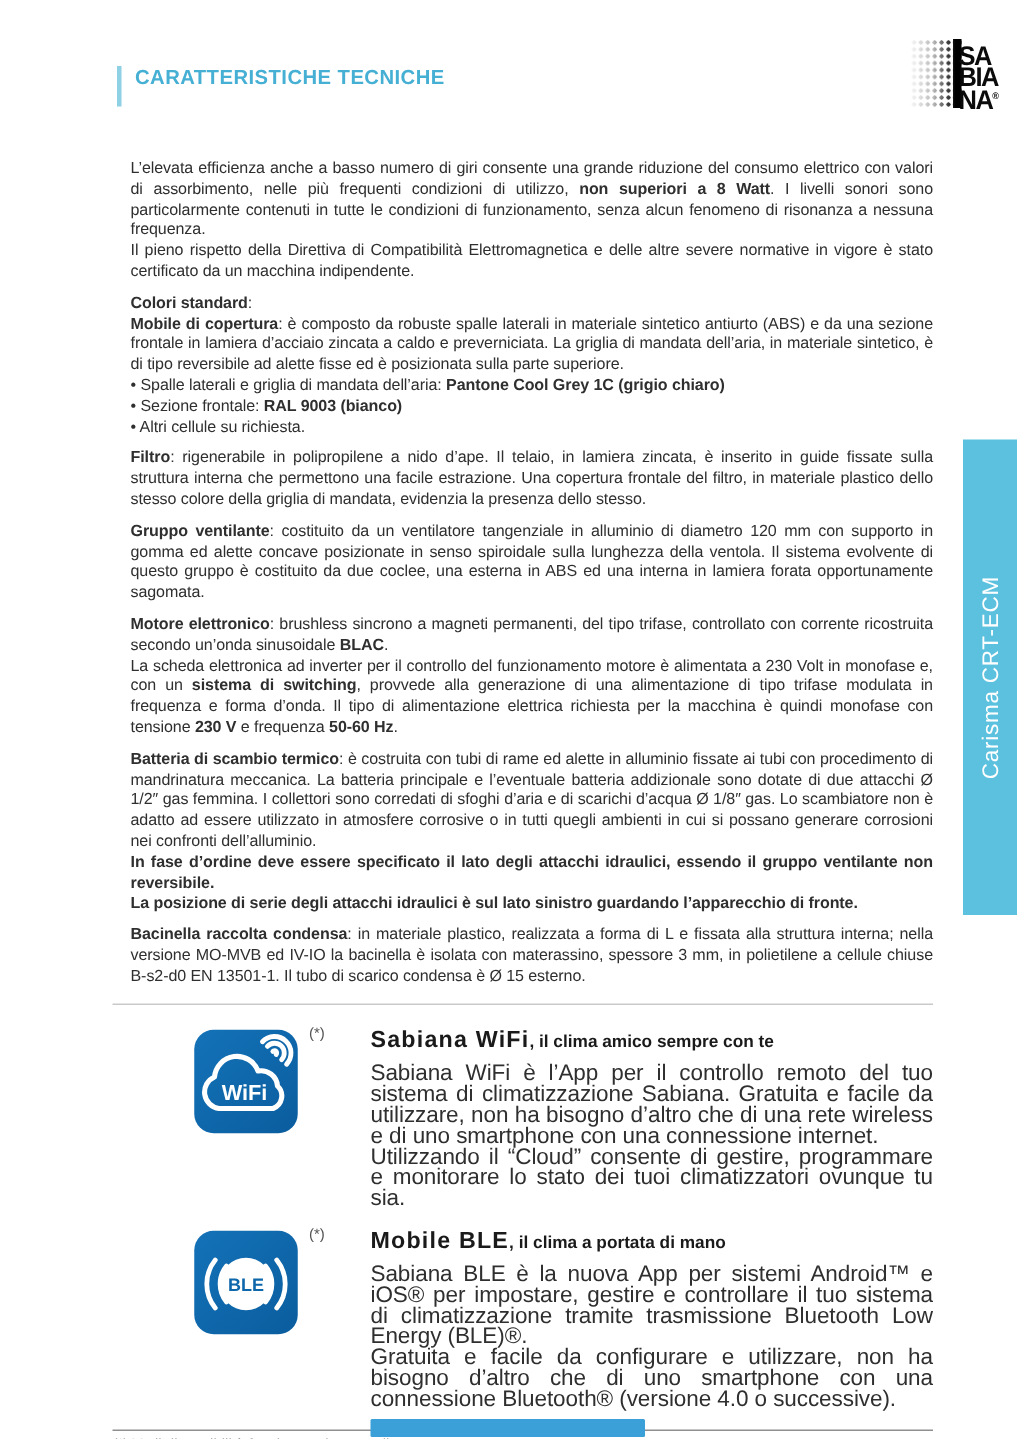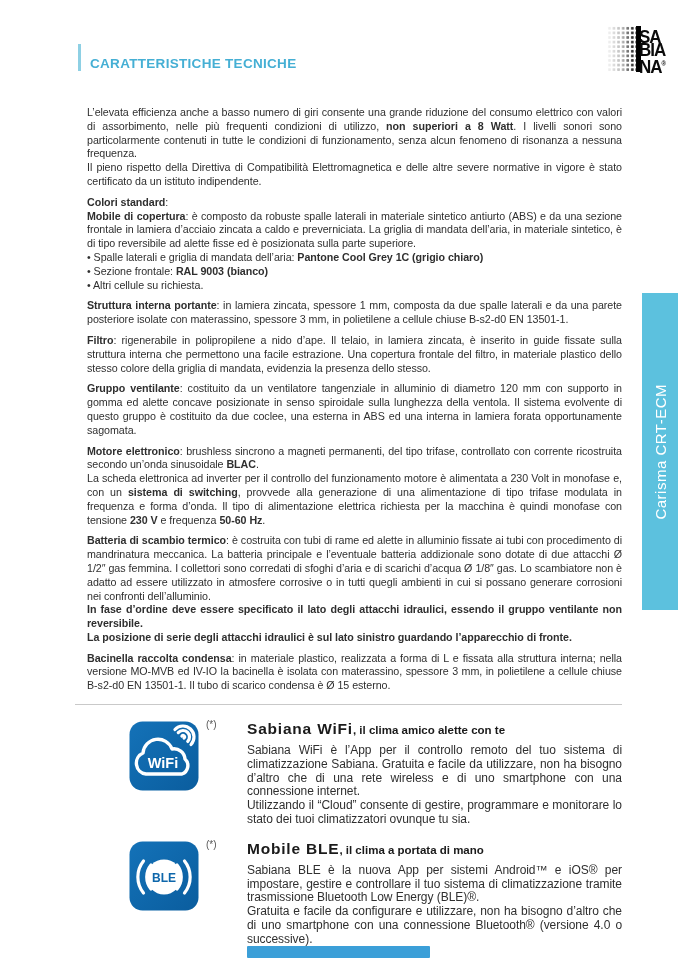--- a/index.html
+++ b/index.html
@@ -2,21 +2,21 @@
 <html lang="it" style="--accent-blue: #45afd4; --accent-blue-light: #8ed0e4; --tab-blue: #5cc1de; --app-icon-blue: #0e67ab; --bottom-bar-blue: #3b9fd8; --text-color: #2f2f2f;"><head>
 <meta charset="utf-8">
 <style>
   html,body{margin:0;padding:0;}
   body{
     width:678px;height:959px;position:relative;background:#ffffff;overflow:hidden;
     font-family:"Liberation Sans","DejaVu Sans",sans-serif;
     color:var(--text-color,#2f2f2f);
   }
   
-  .header{position:absolute;top:44px;left:78px;display:flex;align-items:flex-end;}
+  .header{position:absolute;top:44px;left:78px;display:flex;align-items:flex-start;}
   .header .bar{width:3px;height:27px;background:var(--accent-blue-light,#8ed0e4);margin-right:9px;}
   .header .title{color:var(--accent-blue,#45afd4);font-weight:bold;font-size:13.5px;letter-spacing:.3px;}
   
   .logo{position:absolute;top:25px;right:12px;display:flex;align-items:flex-end;}
   .halftone{
     width:34px;height:46px;margin-top:1px;
     background:
       linear-gradient(to right, rgba(255,255,255,.97), rgba(255,255,255,.72) 45%, rgba(255,255,255,0) 88%),
       linear-gradient(to right, transparent 84%, #000 84%),
       radial-gradient(circle,#000 1.25px,transparent 1.55px);
@@ -41,21 +41,21 @@
   
   .apps{border-top:1px solid #c9c9c9;margin-top:11px;padding-top:15px;}
   .app-card{display:flex;margin-bottom:13px;}
   .app-left{width:172px;box-sizing:border-box;padding-left:53px;display:flex;align-items:flex-start;}
   .app-icon{width:72px;height:72px;flex:0 0 72px;}
   .asterisk{font-size:10px;color:#555;margin-left:6px;margin-top:-1px;}
   .app-body{width:375px;}
   .app-title{margin-bottom:6px;}
   .app-title .brand{font-weight:bold;font-size:15.5px;letter-spacing:.8px;color:#1a1a1a;}
   .app-title .rest{font-weight:bold;font-size:11.5px;color:#1a1a1a;}
-  .app-paras p{margin:0;font-size:12px;line-height:13.8px;text-align:justify;letter-spacing:-.05px;}
+  .app-paras p{margin:0;font-size:15px;line-height:13.8px;text-align:justify;letter-spacing:-.05px;}
   
   .foot-sep{border-top:1px solid #8f8f8f;margin-top:4px;}
   .footnote{margin-top:4px;font-size:10px;color:#3a3a3a;}
   .footer-line{margin-top:12px;display:flex;justify-content:flex-end;align-items:baseline;font-size:10.2px;}
   .footer-line .product{color:#8a8a8a;}
   .footer-line .divider{color:#b5b5b5;margin:0 5px;}
   .footer-line .pagenum{color:#1d1d1d;font-weight:bold;font-size:14px;font-style:italic;}
   
   .bottom-bar{position:absolute;left:247px;top:946px;width:183px;height:12px;background:var(--bottom-bar-blue,#3b9fd8);border-radius:1px;}
 </style>
@@ -78,31 +78,28 @@
 
 <div class="side-tab">
   <div class="v-text">Carisma CRT-ECM</div>
 </div>
 
 <div class="doc">
 
   <div id="content-blocks">
       <div class="block">
         <p class="para"><span>L’elevata efficienza anche a basso numero di giri consente una grande riduzione del consumo elettrico con valori di assorbimento, nelle più frequenti condizioni di utilizzo, </span><span class="b">non superiori a 8 Watt</span><span>. I livelli sonori sono particolarmente contenuti in tutte le condizioni di funzionamento, senza alcun fenomeno di risonanza a nessuna frequenza.</span></p>
-        <p class="para"><span>Il pieno rispetto della Direttiva di Compatibilità Elettromagnetica e delle altre severe normative in vigore è stato certificato da un istituto indipendente.</span></p>
+        <p class="para"><span>Il pieno rispetto della Direttiva di Compatibilità Elettromagnetica e delle altre severe normative in vigore è stato certificato da un macchina indipendente.</span></p>
       </div>
       <div class="block">
         <p class="para"><span class="b">Colori standard</span><span>:</span></p>
         <p class="para"><span class="b">Mobile di copertura</span><span>: è composto da robuste spalle laterali in materiale sintetico antiurto (ABS) e da una sezione frontale in lamiera d’acciaio zincata a caldo e preverniciata. La griglia di mandata dell’aria, in materiale sintetico, è di tipo reversibile ad alette fisse ed è posizionata sulla parte superiore.</span></p>
         <p class="para"><span>• Spalle laterali e griglia di mandata dell’aria: </span><span class="b">Pantone Cool Grey 1C (grigio chiaro)</span></p>
         <p class="para"><span>• Sezione frontale: </span><span class="b">RAL 9003 (bianco)</span></p>
         <p class="para"><span>• Altri cellule su richiesta.</span></p>
-      </div>
-      <div class="block">
-        <p class="para"><span class="b">Struttura interna portante</span><span>: in lamiera zincata, spessore 1 mm, composta da due spalle laterali e da una parete posteriore isolate con materassino, spessore 3 mm, in polietilene a cellule chiuse B-s2-d0 EN 13501-1.</span></p>
       </div>
       <div class="block">
         <p class="para"><span class="b">Filtro</span><span>: rigenerabile in polipropilene a nido d’ape. Il telaio, in lamiera zincata, è inserito in guide fissate sulla struttura interna che permettono una facile estrazione. Una copertura frontale del filtro, in materiale plastico dello stesso colore della griglia di mandata, evidenzia la presenza dello stesso.</span></p>
       </div>
       <div class="block">
         <p class="para"><span class="b">Gruppo ventilante</span><span>: costituito da un ventilatore tangenziale in alluminio di diametro 120 mm con supporto in gomma ed alette concave posizionate in senso spiroidale sulla lunghezza della ventola. Il sistema evolvente di questo gruppo è costituito da due coclee, una esterna in ABS ed una interna in lamiera forata opportunamente sagomata.</span></p>
       </div>
       <div class="block">
         <p class="para"><span class="b">Motore elettronico</span><span>: brushless sincrono a magneti permanenti, del tipo trifase, controllato con corrente ricostruita secondo un’onda sinusoidale </span><span class="b">BLAC</span><span>.</span></p>
         <p class="para"><span>La scheda elettronica ad inverter per il controllo del funzionamento motore è alimentata a 230 Volt in monofase e, con un </span><span class="b">sistema di switching</span><span>, provvede alla generazione di una alimentazione di tipo trifase modulata in frequenza e forma d’onda. Il tipo di alimentazione elettrica richiesta per la macchina è quindi monofase con tensione </span><span class="b">230 V</span><span> e frequenza </span><span class="b">50-60 Hz</span><span>.</span></p>
@@ -134,21 +131,21 @@
             <path d="M44 17 a11 11 0 0 1 22 0"></path>
             <path d="M48.5 17 a6.5 6.5 0 0 1 13 0"></path>
             <path d="M53.5 17 a1.5 1.5 0 0 1 3 0"></path>
           </g>
           <text x="35" y="48" text-anchor="middle" font-family="Liberation Sans, DejaVu Sans, sans-serif" font-size="14.5" font-weight="bold" fill="#ffffff">WiFi</text>
         </svg>
         <span class="asterisk">(*)</span>
       </div>
       <div class="app-body">
         <div class="app-title">
-          <span class="brand">Sabiana WiFi</span><span class="rest">, il clima amico alette con te</span>
+          <span class="brand">Sabiana WiFi</span><span class="rest">, il clima amico sempre con te</span>
         </div>
         <div class="app-paras">
             <p>Sabiana WiFi è l’App per il controllo remoto del tuo sistema di climatizzazione Sabiana. Gratuita e facile da utilizzare, non ha bisogno d’altro che di una rete wireless e di uno smartphone con una connessione internet.</p>
             <p>Utilizzando il “Cloud” consente di gestire, programmare e monitorare lo stato dei tuoi climatizzatori ovunque tu sia.</p>
           </div>
       </div>
     </div>
 
     <div class="app-card">
       <div class="app-left">

